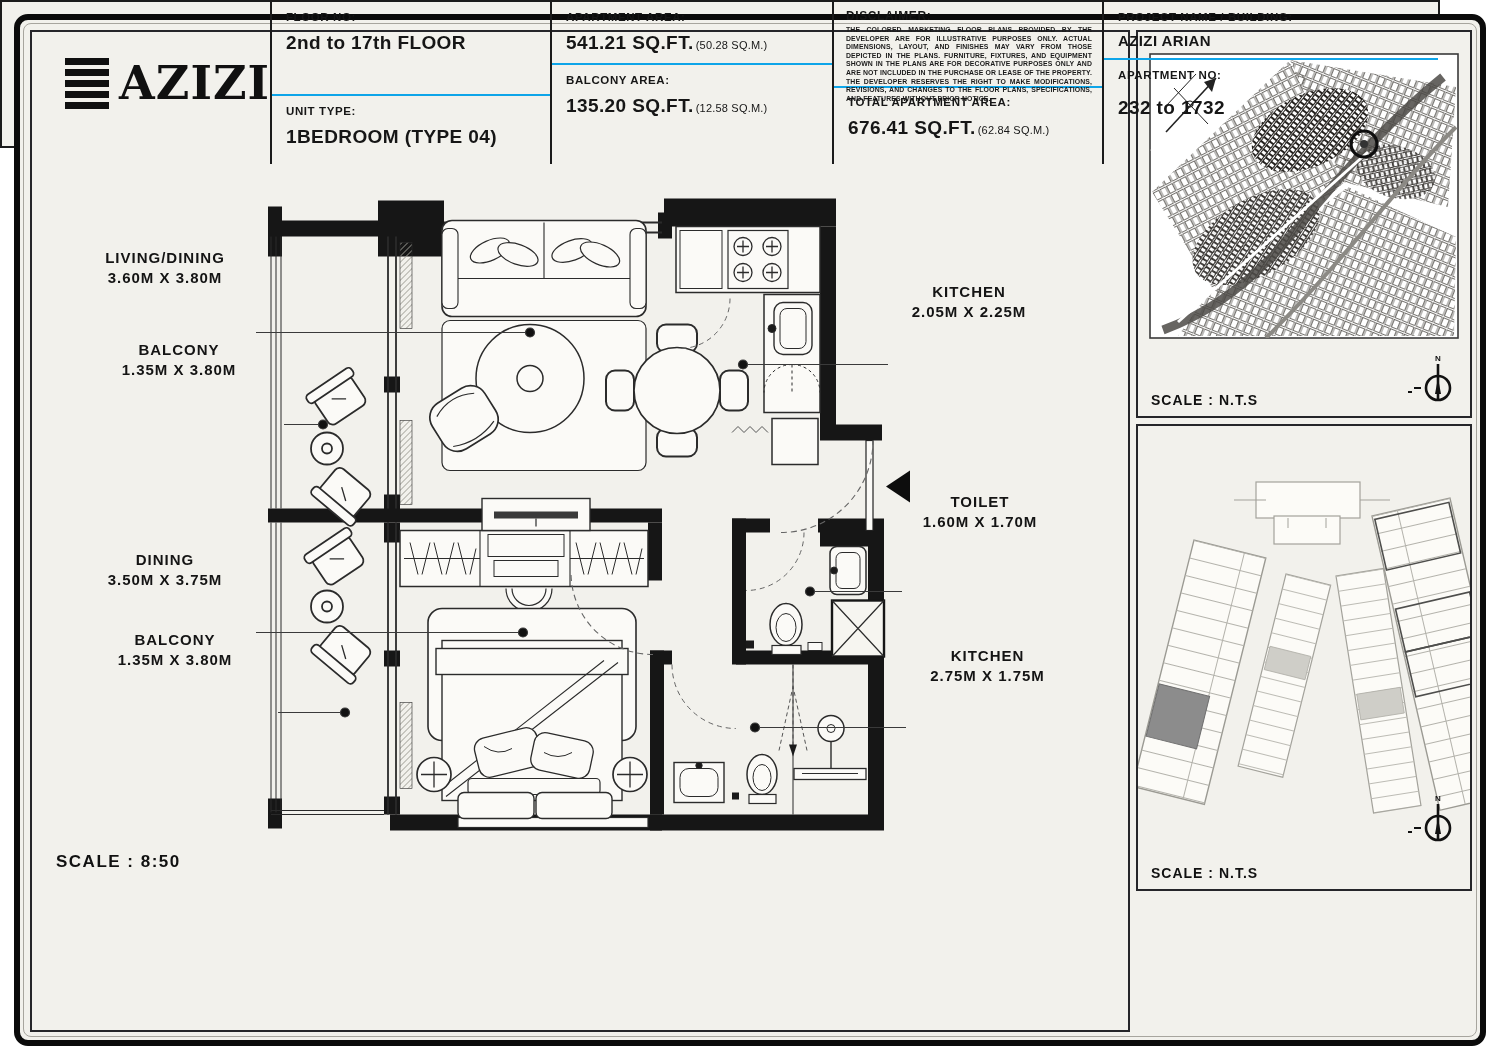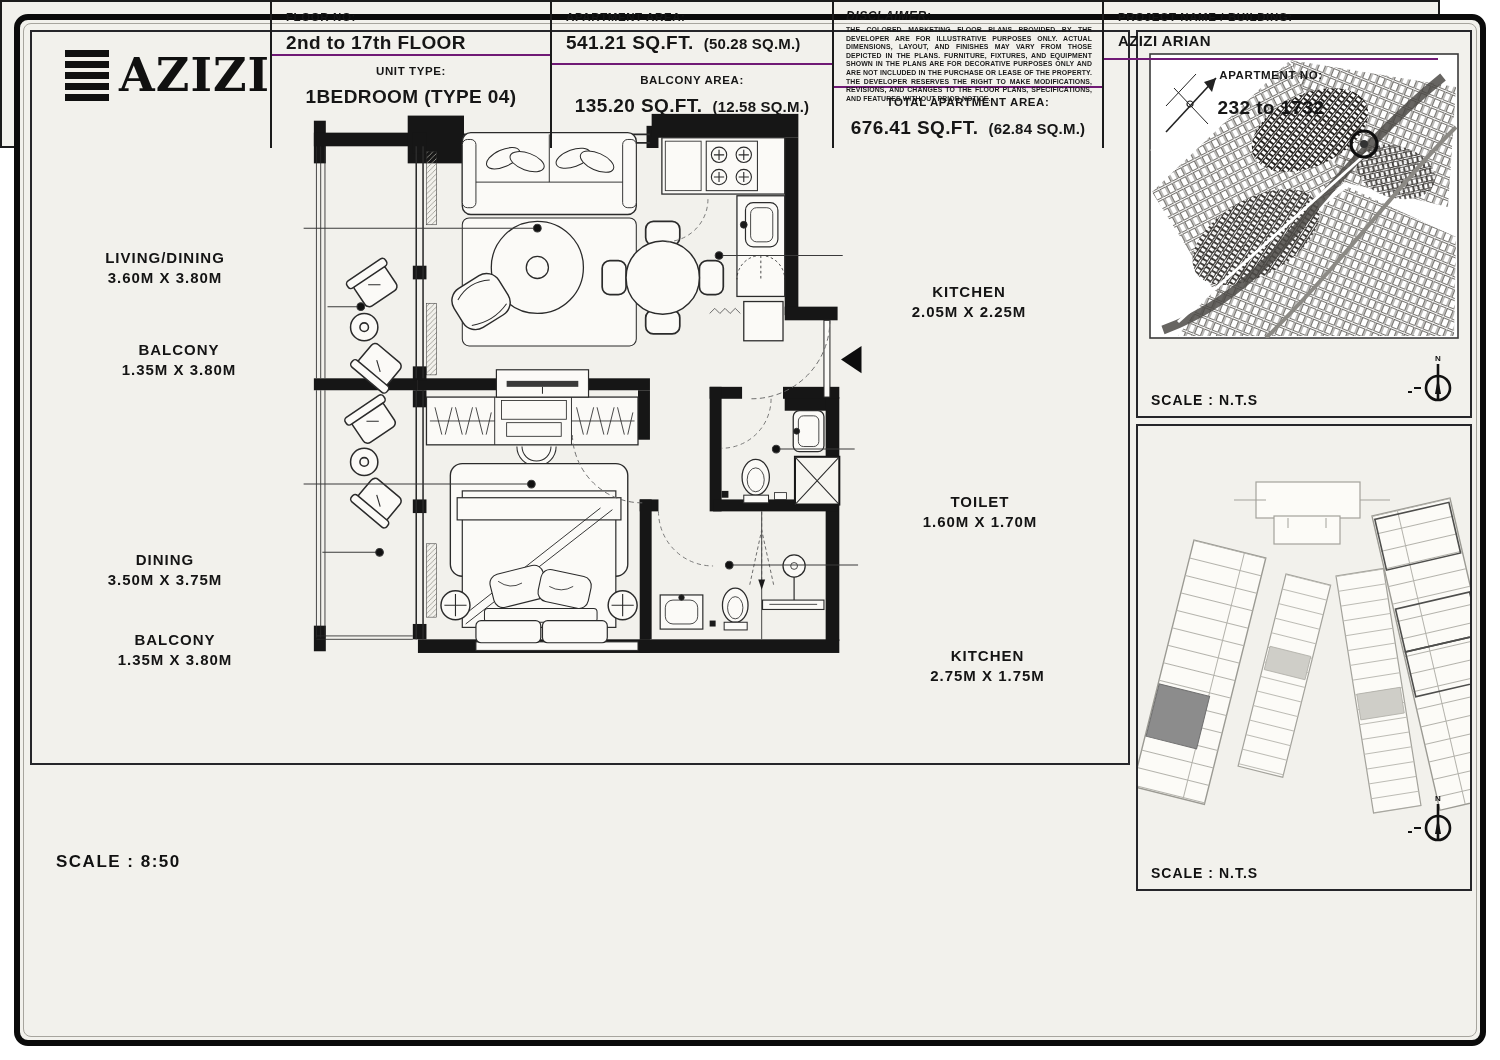--- a/index.html
+++ b/index.html
@@ -1,39 +1,39 @@
 <!DOCTYPE html>
 <html><head>
 <meta charset="utf-8">
 <style>
   html,body{margin:0;padding:0;background:#ffffff;}
   body{width:1500px;height:1060px;position:relative;font-family:"Liberation Sans",sans-serif;color:#161616;}
   .sheet{position:absolute;inset:14px;border:6px solid #0b0b0b;border-radius:14px;background:#f2f1ec;}
   .sheet-inner{position:absolute;inset:3px;border:1px solid #a7a59e;border-radius:8px;pointer-events:none;}
   .panel{position:absolute;border:2px solid #26262a;background:#f2f1ec;box-sizing:border-box;}
-  #plan-panel{left:30px;top:30px;width:1100px;height:735px;}
+  #plan-panel{left:30px;top:30px;width:1100px;height:1002px;}
   #map-panel{left:1136px;top:30px;width:336px;height:388px;}
   #key-panel{left:1136px;top:424px;width:336px;height:467px;}
   #title-block{left:30px;top:893px;width:1440px;height:148px;border:2px solid #1b1b1b;background:#f2f1ec;display:grid;grid-template-columns:268px 280px 282px 270px 1fr;box-sizing:border-box;}
   .plan-svg{position:absolute;inset:0;width:100%;height:100%;}
   .room-label{position:absolute;text-align:center;font-weight:bold;font-size:15px;line-height:20px;letter-spacing:1px;color:#141414;}
   .scale-label{position:absolute;font-weight:bold;font-size:17px;letter-spacing:1.5px;color:#111;}
   .nts-label{position:absolute;left:13px;bottom:8px;font-weight:bold;font-size:14px;letter-spacing:1px;color:#111;}
   .tb-col{position:relative;box-sizing:border-box;}
   .tb-col + .tb-col{border-left:2px solid #1b1b1b;}
   .tb-cell{box-sizing:border-box;padding:9px 14px;}
-  .tb-row2{border-top:2px solid #701a75;text-align:center;}
+  .tb-row2{border-top:2px solid #0ea5e9;}
   .tb-label{font-size:11.5px;font-weight:bold;letter-spacing:.6px;margin-bottom:9px;}
   .tb-value{font-size:19px;font-weight:bold;letter-spacing:.4px;}
-  .tb-metric{font-size:15px;font-weight:bold;margin-left:10px;letter-spacing:.2px;}
-  .tb-c2 .tb-cell{height:52px;}
+  .tb-metric{font-size:11px;font-weight:normal;margin-left:2px;letter-spacing:.2px;}
+  .tb-c2 .tb-cell{height:92px;}
   .tb-c2 .tb-row2, .tb-c3 .tb-row2, .tb-c5 .tb-row2{height:70px;}
   .disclaimer-cell{height:84px;padding:7px 10px 4px 12px;}
   .disclaimer-text{font-size:6.9px;line-height:8.6px;font-weight:bold;text-align:justify;color:#1a1a1a;letter-spacing:.1px;}
-  .disclaimer-cell .tb-label{margin-bottom:3px;font-size:12px;font-style:italic;}
+  .disclaimer-cell .tb-label{margin-bottom:3px;font-size:12px;}
   .total-cell{padding-top:8px;}
   .logo-cell{display:flex;align-items:center;justify-content:flex-end;height:100%;gap:10px;}
   .logo-bars{display:flex;flex-direction:column;gap:4px;}
   .logo-bars i{display:block;width:44px;height:7px;background:#101010;}
   .logo-text{font-family:"DejaVu Serif","Liberation Serif",serif;font-weight:bold;font-size:46px;letter-spacing:1px;color:#101010;}
 </style>
 </head>
 <body>
 
 <div class="sheet">

